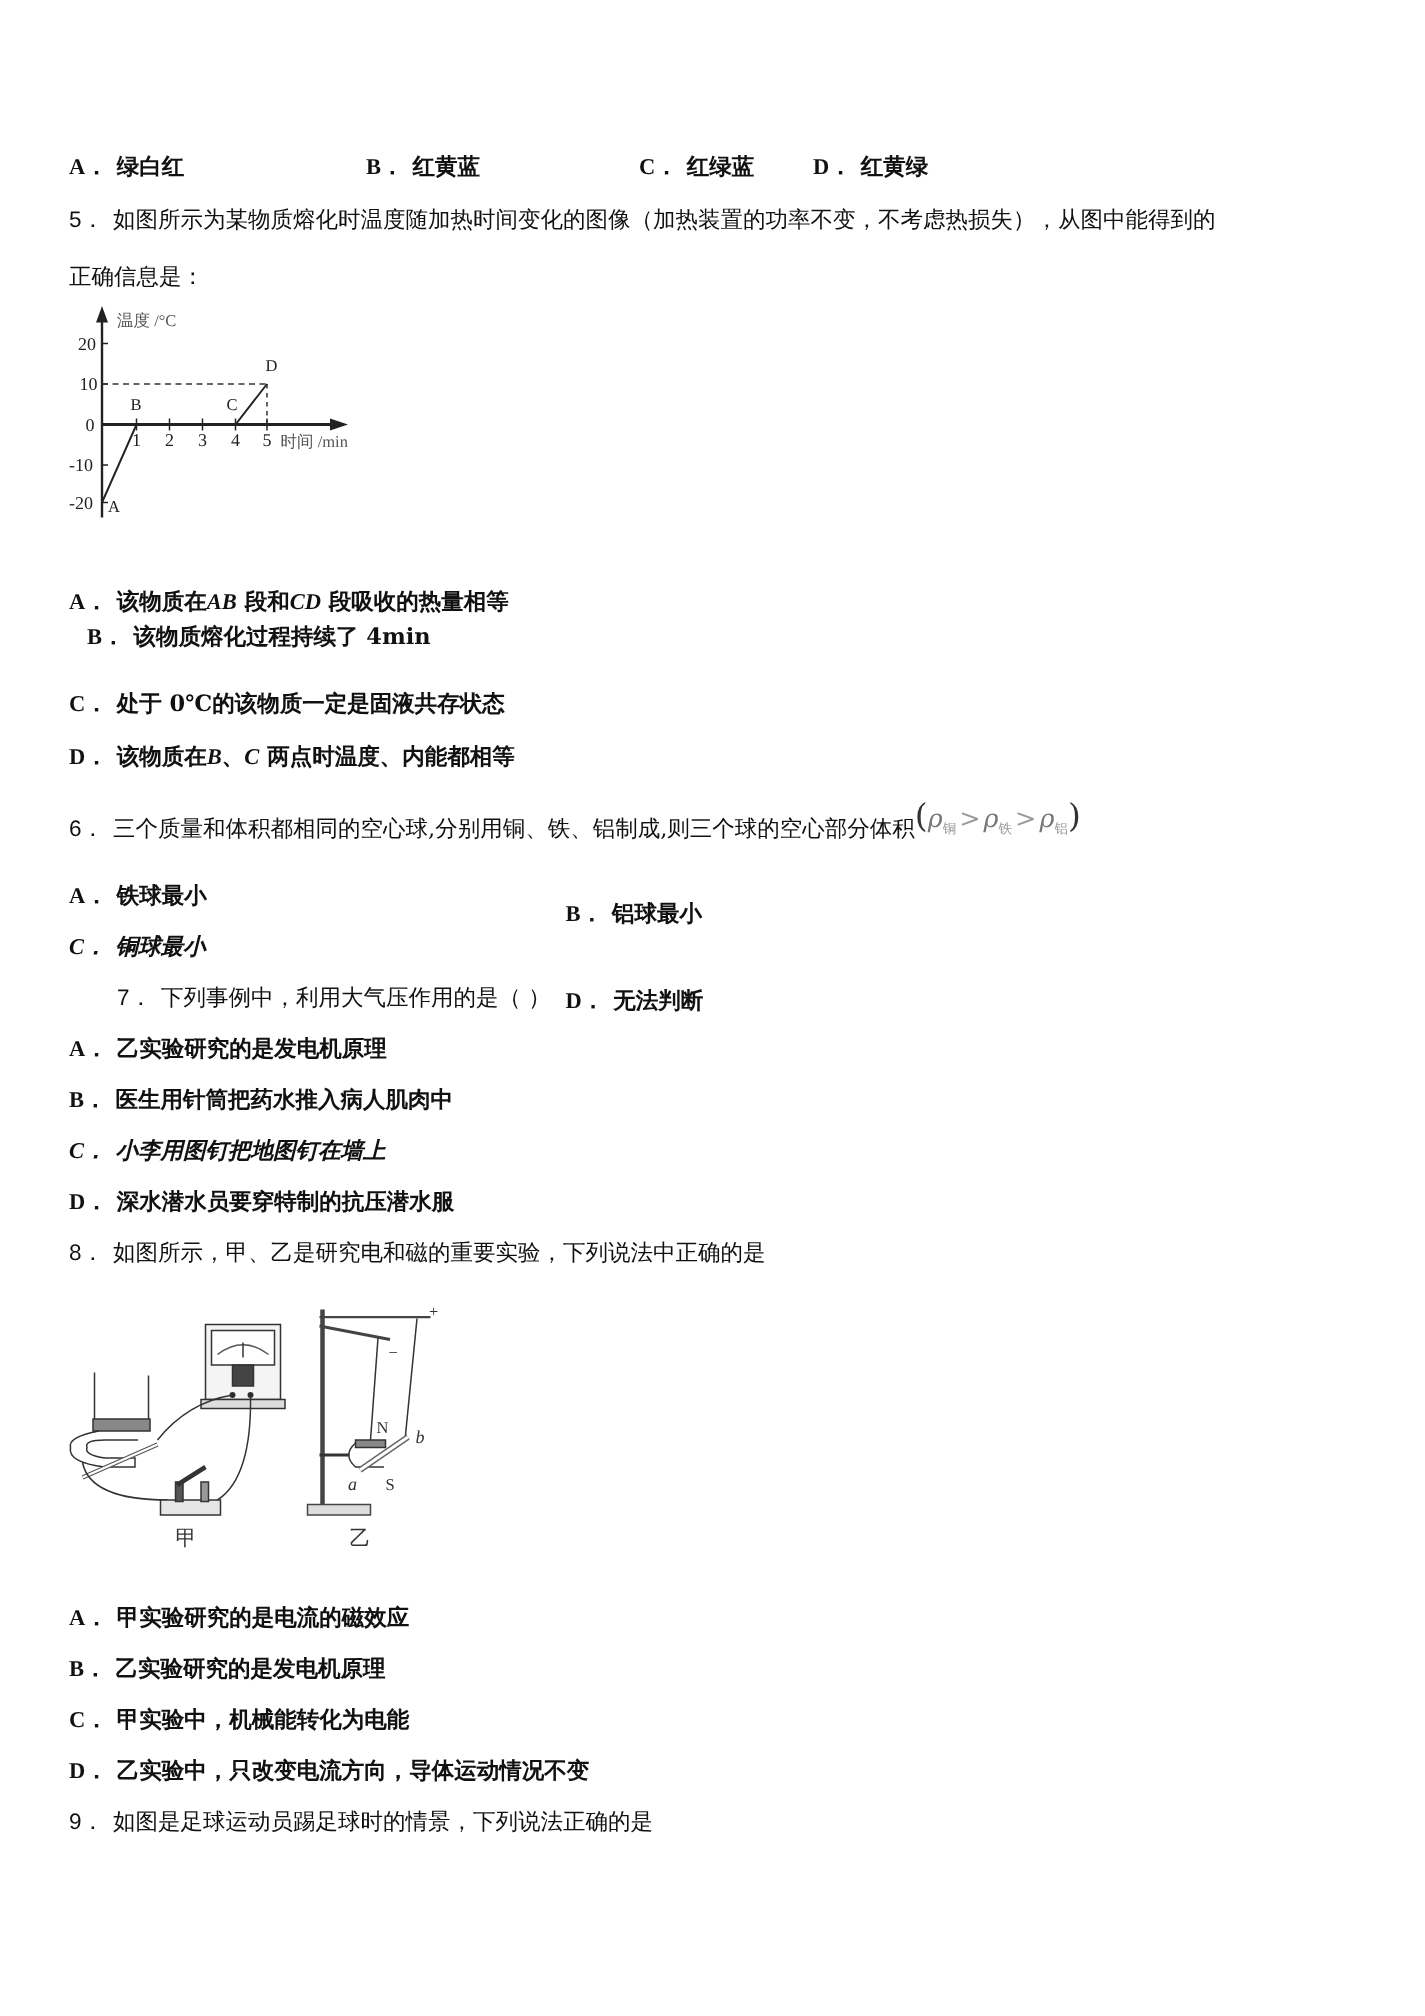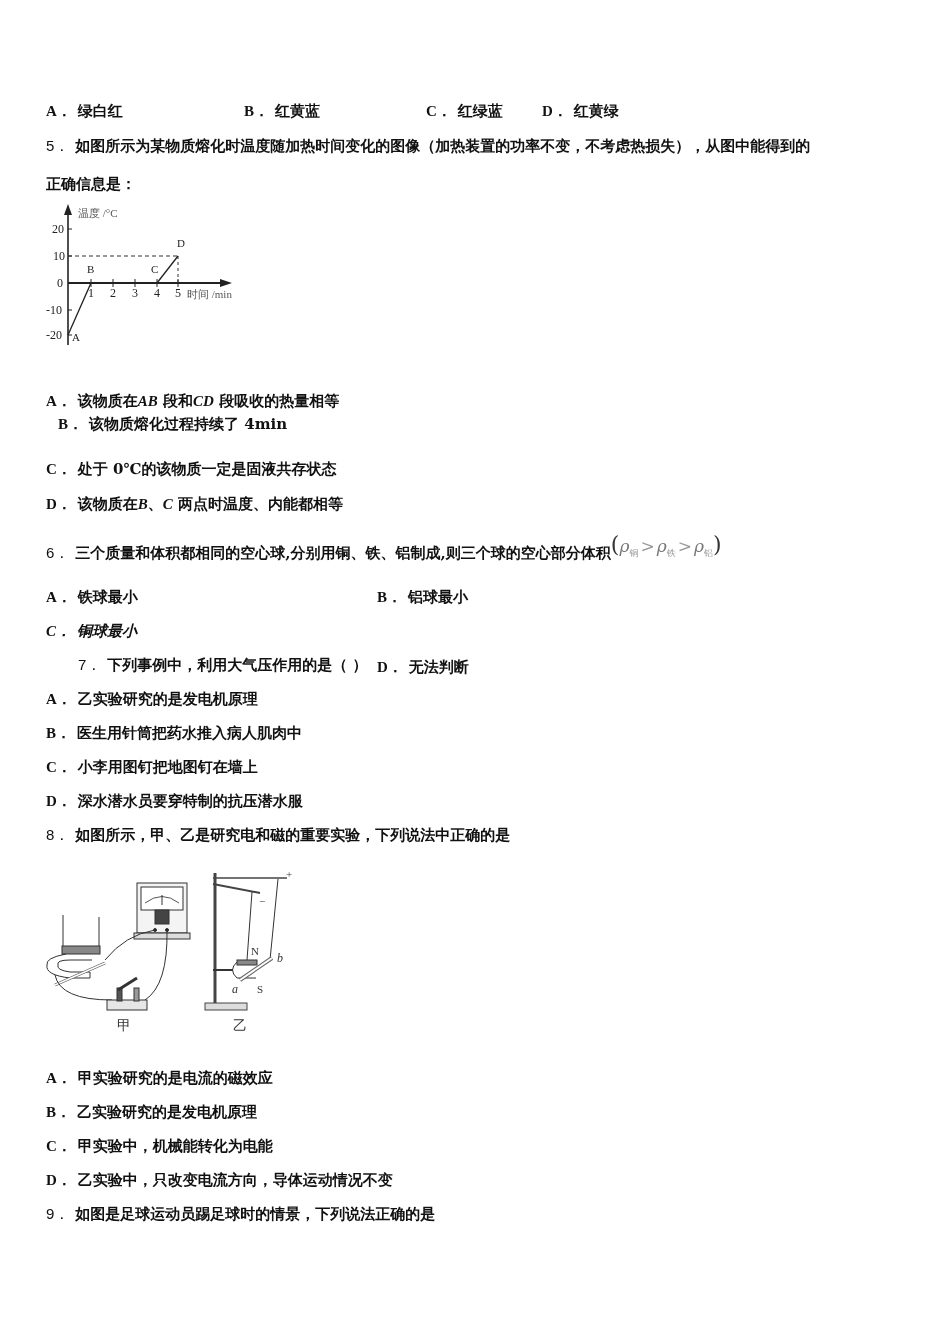--- a/index.html
+++ b/index.html
@@ -8,21 +8,21 @@
     font-family: "DejaVu Serif", "Liberation Serif", serif;
     color: #111;
   }
   .line {
     position: absolute; left: 46px;
     font-size: 15px; line-height: 20px; white-space: nowrap;
     font-weight: bold;
   }
   .line .lbl { font-family: "Liberation Serif", serif; font-weight: bold; margin-right: 6px; }
   .qnum { font-family: "Liberation Sans", sans-serif; font-weight: normal; margin-right: 6px; }
-  .qtext { font-weight: bold; }
+  .qtext { font-weight: normal; }
   .it { font-style: italic; font-family: "Liberation Serif", serif; }
   .rho-formula {
     font-family: "DejaVu Serif", serif; font-style: italic; color: #777;
     font-size: 17px; font-weight: normal; position: relative; top: -6px;
   }
   .rho-formula .paren { font-style: normal; font-size: 22px; color:#333; }
   .rho-formula sub { font-size: 9px; font-style: normal; color:#999; }
   .rho-formula .gt { font-style: normal; color:#999; margin: 0 2px; }
   svg text { font-family: "Liberation Serif", serif; }
 </style>
@@ -115,40 +115,40 @@
 <div class="line" style="top:494px;">
   <span class="lbl">D．</span><span>该物质在</span><span class="it">B</span><span>、</span><span class="it">C</span> <span>两点时温度、内能都相等</span>
 </div>
 
 <div class="line" style="top:541px;">
   <span class="qnum">6．</span><span class="qtext">三个质量和体积都相同的空心球,分别用铜、铁、铝制成,则三个球的空心部分体积</span><span class="rho-formula"><span class="paren">(</span><span>ρ</span><sub>铜</sub><span class="gt">&gt;</span><span>ρ</span><sub>铁</sub><span class="gt">&gt;</span><span>ρ</span><sub>铝</sub><span class="paren">)</span></span>
 </div>
 <div class="line" style="top:587px;">
   <span class="lbl">A．</span><span>铁球最小</span>
 </div>
-<div class="line" style="top:587px;left:377px;">
+<div class="line" style="top:599px;left:377px;">
   <span class="lbl">B．</span><span>铝球最小</span>
 </div>
 <div class="line" style="top:621px;font-style:italic;">
   <span class="lbl">C．</span><span>铜球最小</span>
 </div>
 <div class="line" style="top:621px;left:377px;margin-top:36px;">
   <span class="lbl">D．</span><span>无法判断</span>
 </div>
 
 <div class="line" style="top:655px;margin-left:32px;">
   <span class="qnum">7．</span><span class="qtext">下列事例中，利用大气压作用的是（ ）</span>
 </div>
 <div class="line" style="top:689px;">
   <span class="lbl">A．</span><span>乙实验研究的是发电机原理</span>
 </div>
 <div class="line" style="top:723px;">
   <span class="lbl">B．</span><span>医生用针筒把药水推入病人肌肉中</span>
 </div>
-<div class="line" style="top:757px;">
+<div class="line" style="top:757px;font-style:italic;">
   <span class="lbl">C．</span><span>小李用图钉把地图钉在墙上</span>
 </div>
 <div class="line" style="top:791px;">
   <span class="lbl">D．</span><span>深水潜水员要穿特制的抗压潜水服</span>
 </div>
 
 <div class="line" style="top:825px;">
   <span class="qnum">8．</span><span class="qtext">如图所示，甲、乙是研究电和磁的重要实验，下列说法中正确的是</span>
 </div>
 

